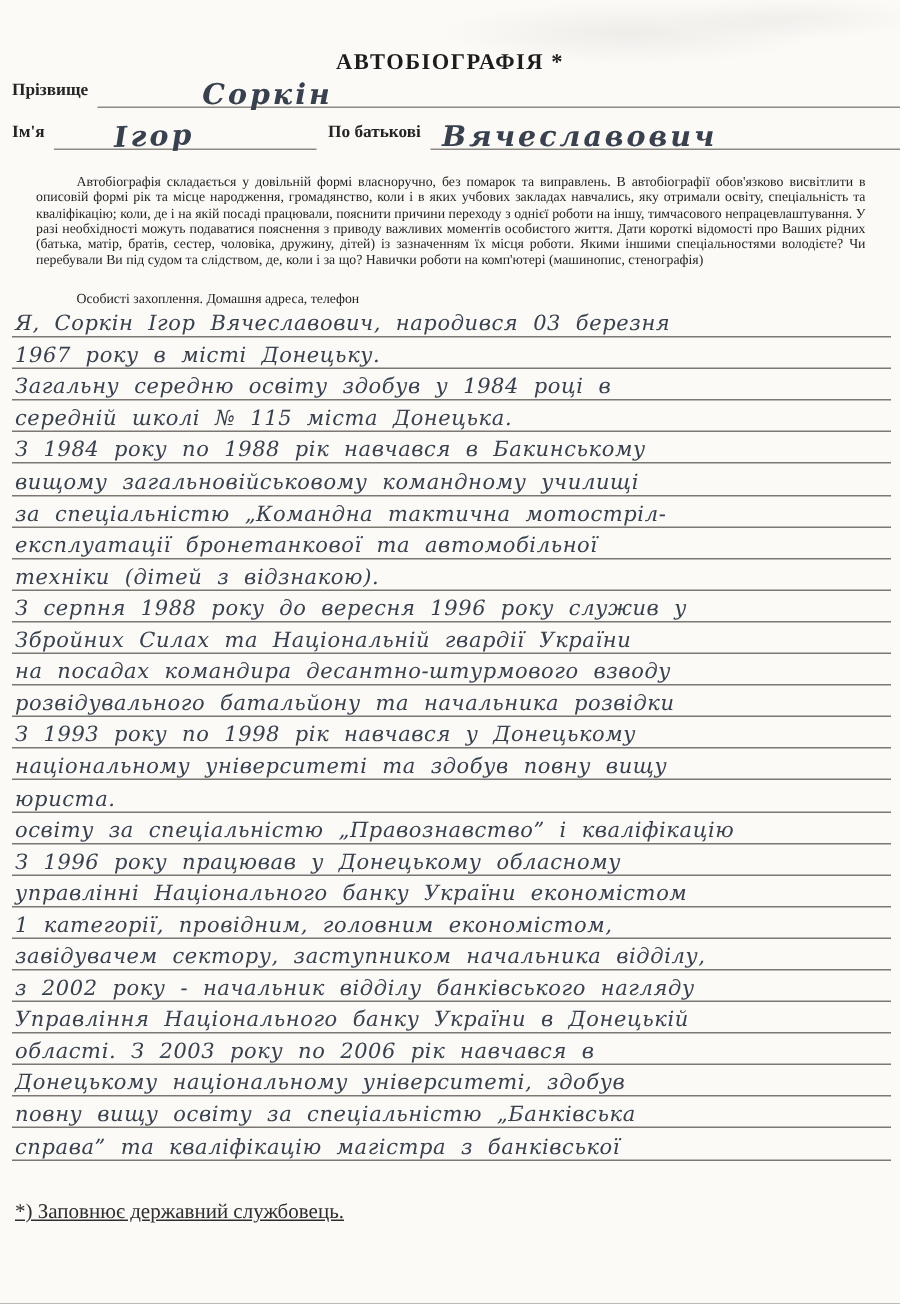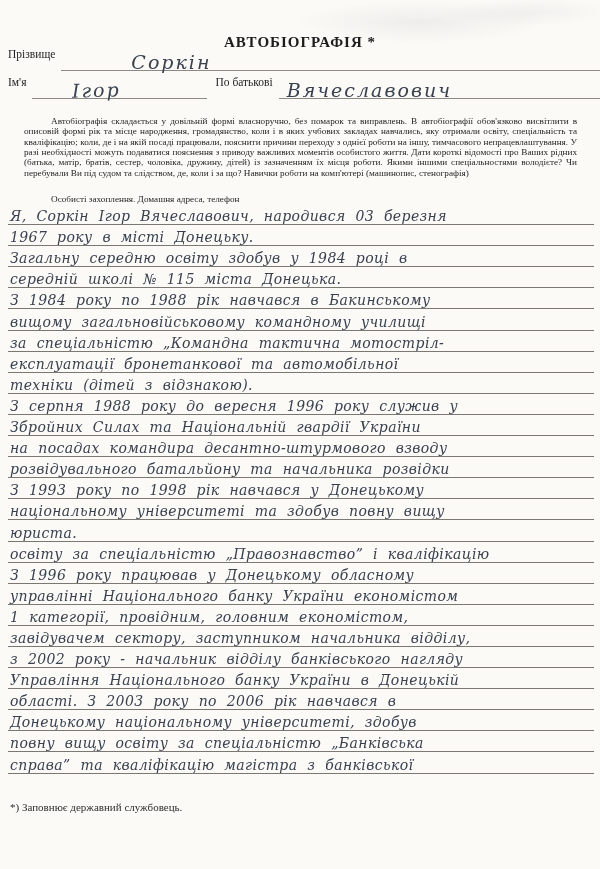--- a/index.html
+++ b/index.html
@@ -10,21 +10,21 @@
       radial-gradient(ellipse 120px 20px at 88% 12px, rgba(120,120,120,0.08), transparent 70%),
       #fbfaf7;
     overflow:hidden;
     font-family:"Liberation Serif", serif;
     color:#2b2b2b;
   }
   .title{
     position:absolute;top:22px;left:0;width:100%;
     text-align:center;font-weight:bold;font-size:15px;letter-spacing:1px;color:#1c1c1c;margin-top:12px;
   }
-  .field-row{position:absolute;left:8px;right:0;display:flex;align-items:flex-start;height:24px;}
+  .field-row{position:absolute;left:8px;right:0;display:flex;align-items:center;height:24px;font-weight:bold;}
   .row-surname{top:48px;}
   .row-name{top:76px;}
   .field-label{font-size:11.5px;padding-right:6px;white-space:nowrap;color:#242424;}
   .field-line{position:relative;border-bottom:1px solid #8d8a86;height:22px;}
   .fl-grow{flex:1;}
   .fl-name{flex:0 0 175px;}
   .fl-patr{flex:1;}
   .hw{
     font-family:"DejaVu Serif", serif;font-style:italic;
     color:var(--ink,#39414f);
@@ -41,21 +41,21 @@
   .hw-area{position:absolute;top:204px;left:8px;width:586px;}
   .hw-row{position:relative;height:20.1px;border-bottom:1px solid #7b7772;}
   .hw-text{
     position:absolute;left:2px;bottom:-2px;
     font-family:"DejaVu Serif", serif;font-style:italic;
     color:var(--ink,#39414f);
     font-size:14px;letter-spacing:0.4px;word-spacing:5px;
     white-space:nowrap;line-height:20px;
   }
   .footnote{
-    position:absolute;top:801px;left:10px;font-size:11px;color:#2e2e2e;
+    position:absolute;top:801px;left:10px;font-size:14px;color:#2e2e2e;text-decoration:underline;
   }
 </style>
 </head>
 <body>
 
 <div class="page">
 
   <div class="title">АВТОБІОГРАФІЯ *</div>
 
   <div class="field-row row-surname">

